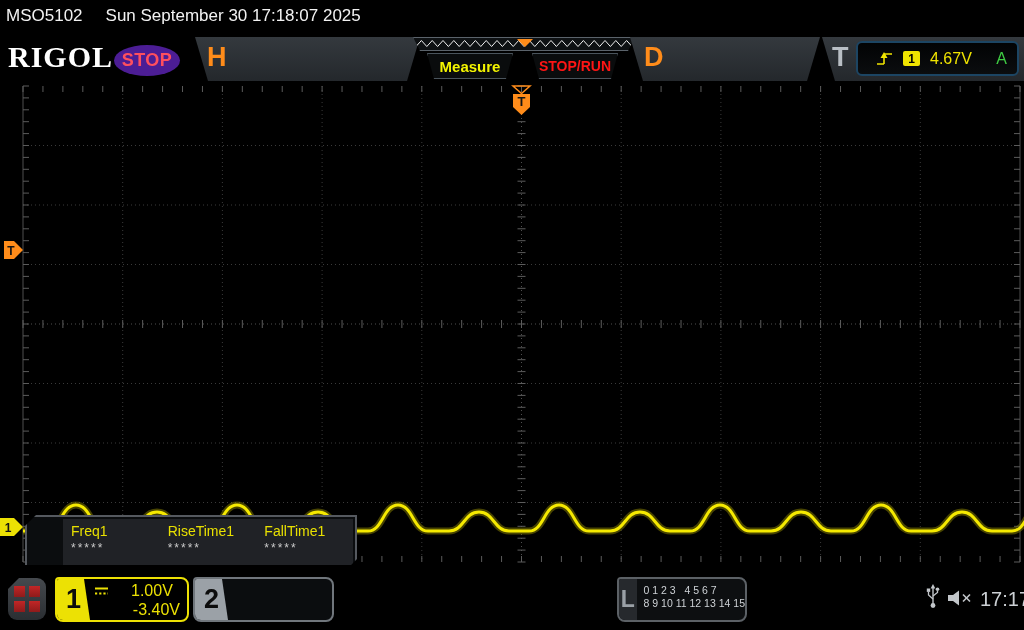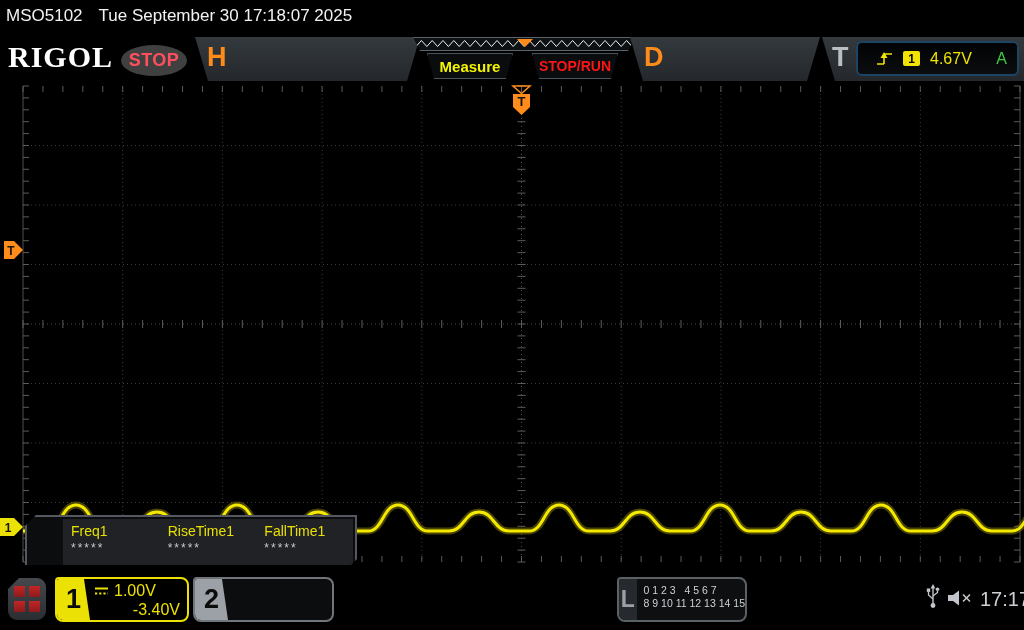--- a/index.html
+++ b/index.html
@@ -2,26 +2,26 @@
 <html><head>
 <meta charset="utf-8">
 <style>
   html,body{margin:0;padding:0;background:#000;}
   body{width:1024px;height:630px;position:relative;overflow:hidden;
        font-family:"Liberation Sans",sans-serif;-webkit-font-smoothing:antialiased;}
   .abs{position:absolute;}
 
   
   #status-line{left:6px;top:6px;font-size:17px;color:#f2f2f2;}
-  #status-line .model{margin-right:16px;}
+  #status-line .model{margin-right:23px;}
 
   
   #rigol-logo{left:8px;top:40px;font-family:"Liberation Serif",serif;font-weight:bold;
               font-size:30px;color:#ffffff;letter-spacing:1px;}
-  #stop-oval{left:121px;top:45px;width:66px;height:31px;background:#404040;border-radius:50%;
+  #stop-oval{left:114px;top:45px;width:66px;height:31px;background:#4c1d95;border-radius:50%;
              display:flex;align-items:center;justify-content:center;color:#ff4f5e;
              font-weight:bold;font-size:18px;letter-spacing:.5px;}
   .panel{top:37px;height:44px;background:linear-gradient(#34393e,#24282c);}
   #h-panel{left:195px;width:225px;clip-path:polygon(0 0,100% 0,calc(100% - 13px) 100%,13px 100%);}
   #d-panel{left:630px;width:190px;clip-path:polygon(0 0,100% 0,calc(100% - 13px) 100%,13px 100%);}
   #t-panel{left:822px;width:202px;clip-path:polygon(0 0,100% 0,100% 100%,13px 100%);}
   .panel-label{position:absolute;top:5px;font-weight:bold;font-size:27px;}
   .orange{color:#ff8c1a;}
   #t-panel .panel-label{color:#b9bfc5;}
   .value-box{position:absolute;top:4px;bottom:5px;background:linear-gradient(#020304,#0b0d0f);
@@ -66,21 +66,21 @@
             border-radius:9px;clip-path:polygon(11px 0,100% 0,100% 100%,0 100%,0 11px);
             display:flex;align-items:center;justify-content:center;}
   #menu-btn .grid{display:grid;grid-template-columns:11px 11px;gap:4px;}
   .red-sq{width:11px;height:11px;background:linear-gradient(#c22626,#8f1b1b);}
   .ch-widget{top:12px;height:45px;display:flex;box-sizing:border-box;border:2px solid;
              border-radius:4px 8px 8px 8px;overflow:hidden;}
   .ch-tab{width:33px;display:flex;align-items:center;justify-content:center;
           font-size:27px;font-weight:bold;color:#0c0c0c;
           clip-path:polygon(0 0,calc(100% - 6px) 0,100% 100%,0 100%);}
   .ch-content{flex:1;padding:2px 7px 0 4px;}
-  .ch-row1{display:flex;align-items:center;gap:5px;font-size:16px;height:20px;}
+  .ch-row1{display:flex;align-items:center;gap:22px;font-size:16px;height:20px;}
   .ch-row2{text-align:right;font-size:16px;height:20px;}
   #ch1{left:55px;width:134px;border-color:#ece104;background:#000;}
   #ch1 .ch-tab{background:#ece104;}
   #ch1 .ch-content{color:#ece104;}
   #ch2{left:193px;width:141px;border-color:#70767c;background:#0b0d0f;}
   #ch2 .ch-tab{background:#9ba1a7;}
   #ch2 .ch-content{color:#b5bbc1;}
   #logic-widget{left:617px;top:12px;width:130px;height:45px;border:2px solid #5c6166;
                 border-radius:4px 8px 8px 8px;background:#0d0f11;display:flex;
                 box-sizing:border-box;overflow:hidden;}
@@ -89,21 +89,21 @@
   #logic-content{flex:1;padding:5px 0 0 7px;color:#ced2d6;font-size:10.5px;line-height:13px;}
   #logic-content div{white-space:pre;}
   #usb-icon{left:926px;top:583px;}
   #speaker-icon{left:946px;top:589px;}
   #clock{left:980px;top:588px;font-size:20px;color:#ccd0d4;}
 </style>
 </head>
 <body>
 
 <div class="abs" id="status-line">
-  <span class="model">MSO5102</span><span>Tue September 30 17:18:07 2025</span>
+  <span class="model">MSO5102</span><span>Sun September 30 17:18:07 2025</span>
 </div>
 
 <div class="abs" id="rigol-logo">RIGOL</div>
 <div class="abs" id="stop-oval">
   <span>STOP</span>
 </div>
 
 <div class="abs panel" id="h-panel">
   <span class="panel-label orange" style="left:12px;">H</span>
 </div>

